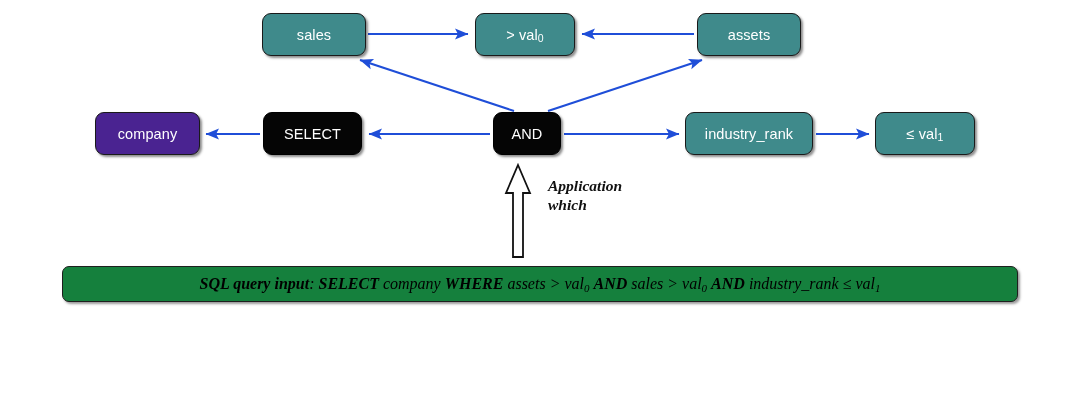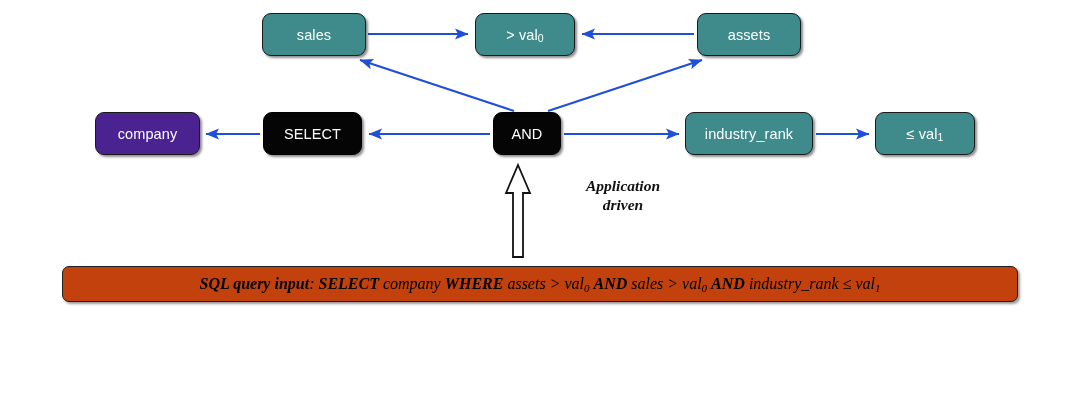--- a/index.html
+++ b/index.html
@@ -72,41 +72,41 @@
     top: 155px;
     width: 30px;
     height: 96px;
     z-index: 2;
   }
   #app-driven-label {
     position: absolute;
     left: 548px;
     top: 168px;
     width: 150px;
-    text-align: center;
+    text-align: left;
     font-family: "Liberation Serif", serif;
     font-weight: bold;
     font-style: italic;
     font-size: 15.5px;
     line-height: 19px;
     color: #111;
     z-index: 2;
   }
 
   
   #sql-box {
     position: absolute;
     left: 62px;
     top: 258px;
     width: 956px;
     height: 36px;
     box-sizing: border-box;
     border: 1.3px solid #1f1f1f;
     border-radius: 7px;
-    background: #c2410c;
+    background: #15803d;
     box-shadow: 2px 2px 2.5px rgba(0,0,0,.40);
     display: flex;
     align-items: center;
     justify-content: center;
     z-index: 3;
   }
   #sql-text {
     font-family: "Liberation Serif", serif;
     font-size: 16px;
     font-style: italic;
@@ -194,21 +194,21 @@
       <span>≤ val</span>
         <sub>1</sub>
     </div>
 
     <svg id="app-driven-arrow" viewBox="0 0 30 96" width="30" height="96">
       <path d="M15,2 L27,30 L20,30 L20,94 L10,94 L10,30 L3,30 Z" fill="#ffffff" stroke="#111111" stroke-width="1.8" stroke-linejoin="miter"></path>
     </svg>
 
     <div id="app-driven-label">
       <span>Application</span><br>
-      <span>driven</span>
+      <span>which</span>
     </div>
 
   </div>
 
   <div id="sql-box">
     <div id="sql-text"><b>SQL query input</b><span>: </span><b>SELECT</b> <span>company</span> <b>WHERE</b> <span>assets</span> <span>&gt; val</span><sub>0</sub> <b>AND</b> <span>sales</span> <span>&gt; val</span><sub>0</sub> <b>AND</b> <span>industry_rank</span> <span>≤ val</span><sub>1</sub></div>
   </div>
 
 
 </div>

